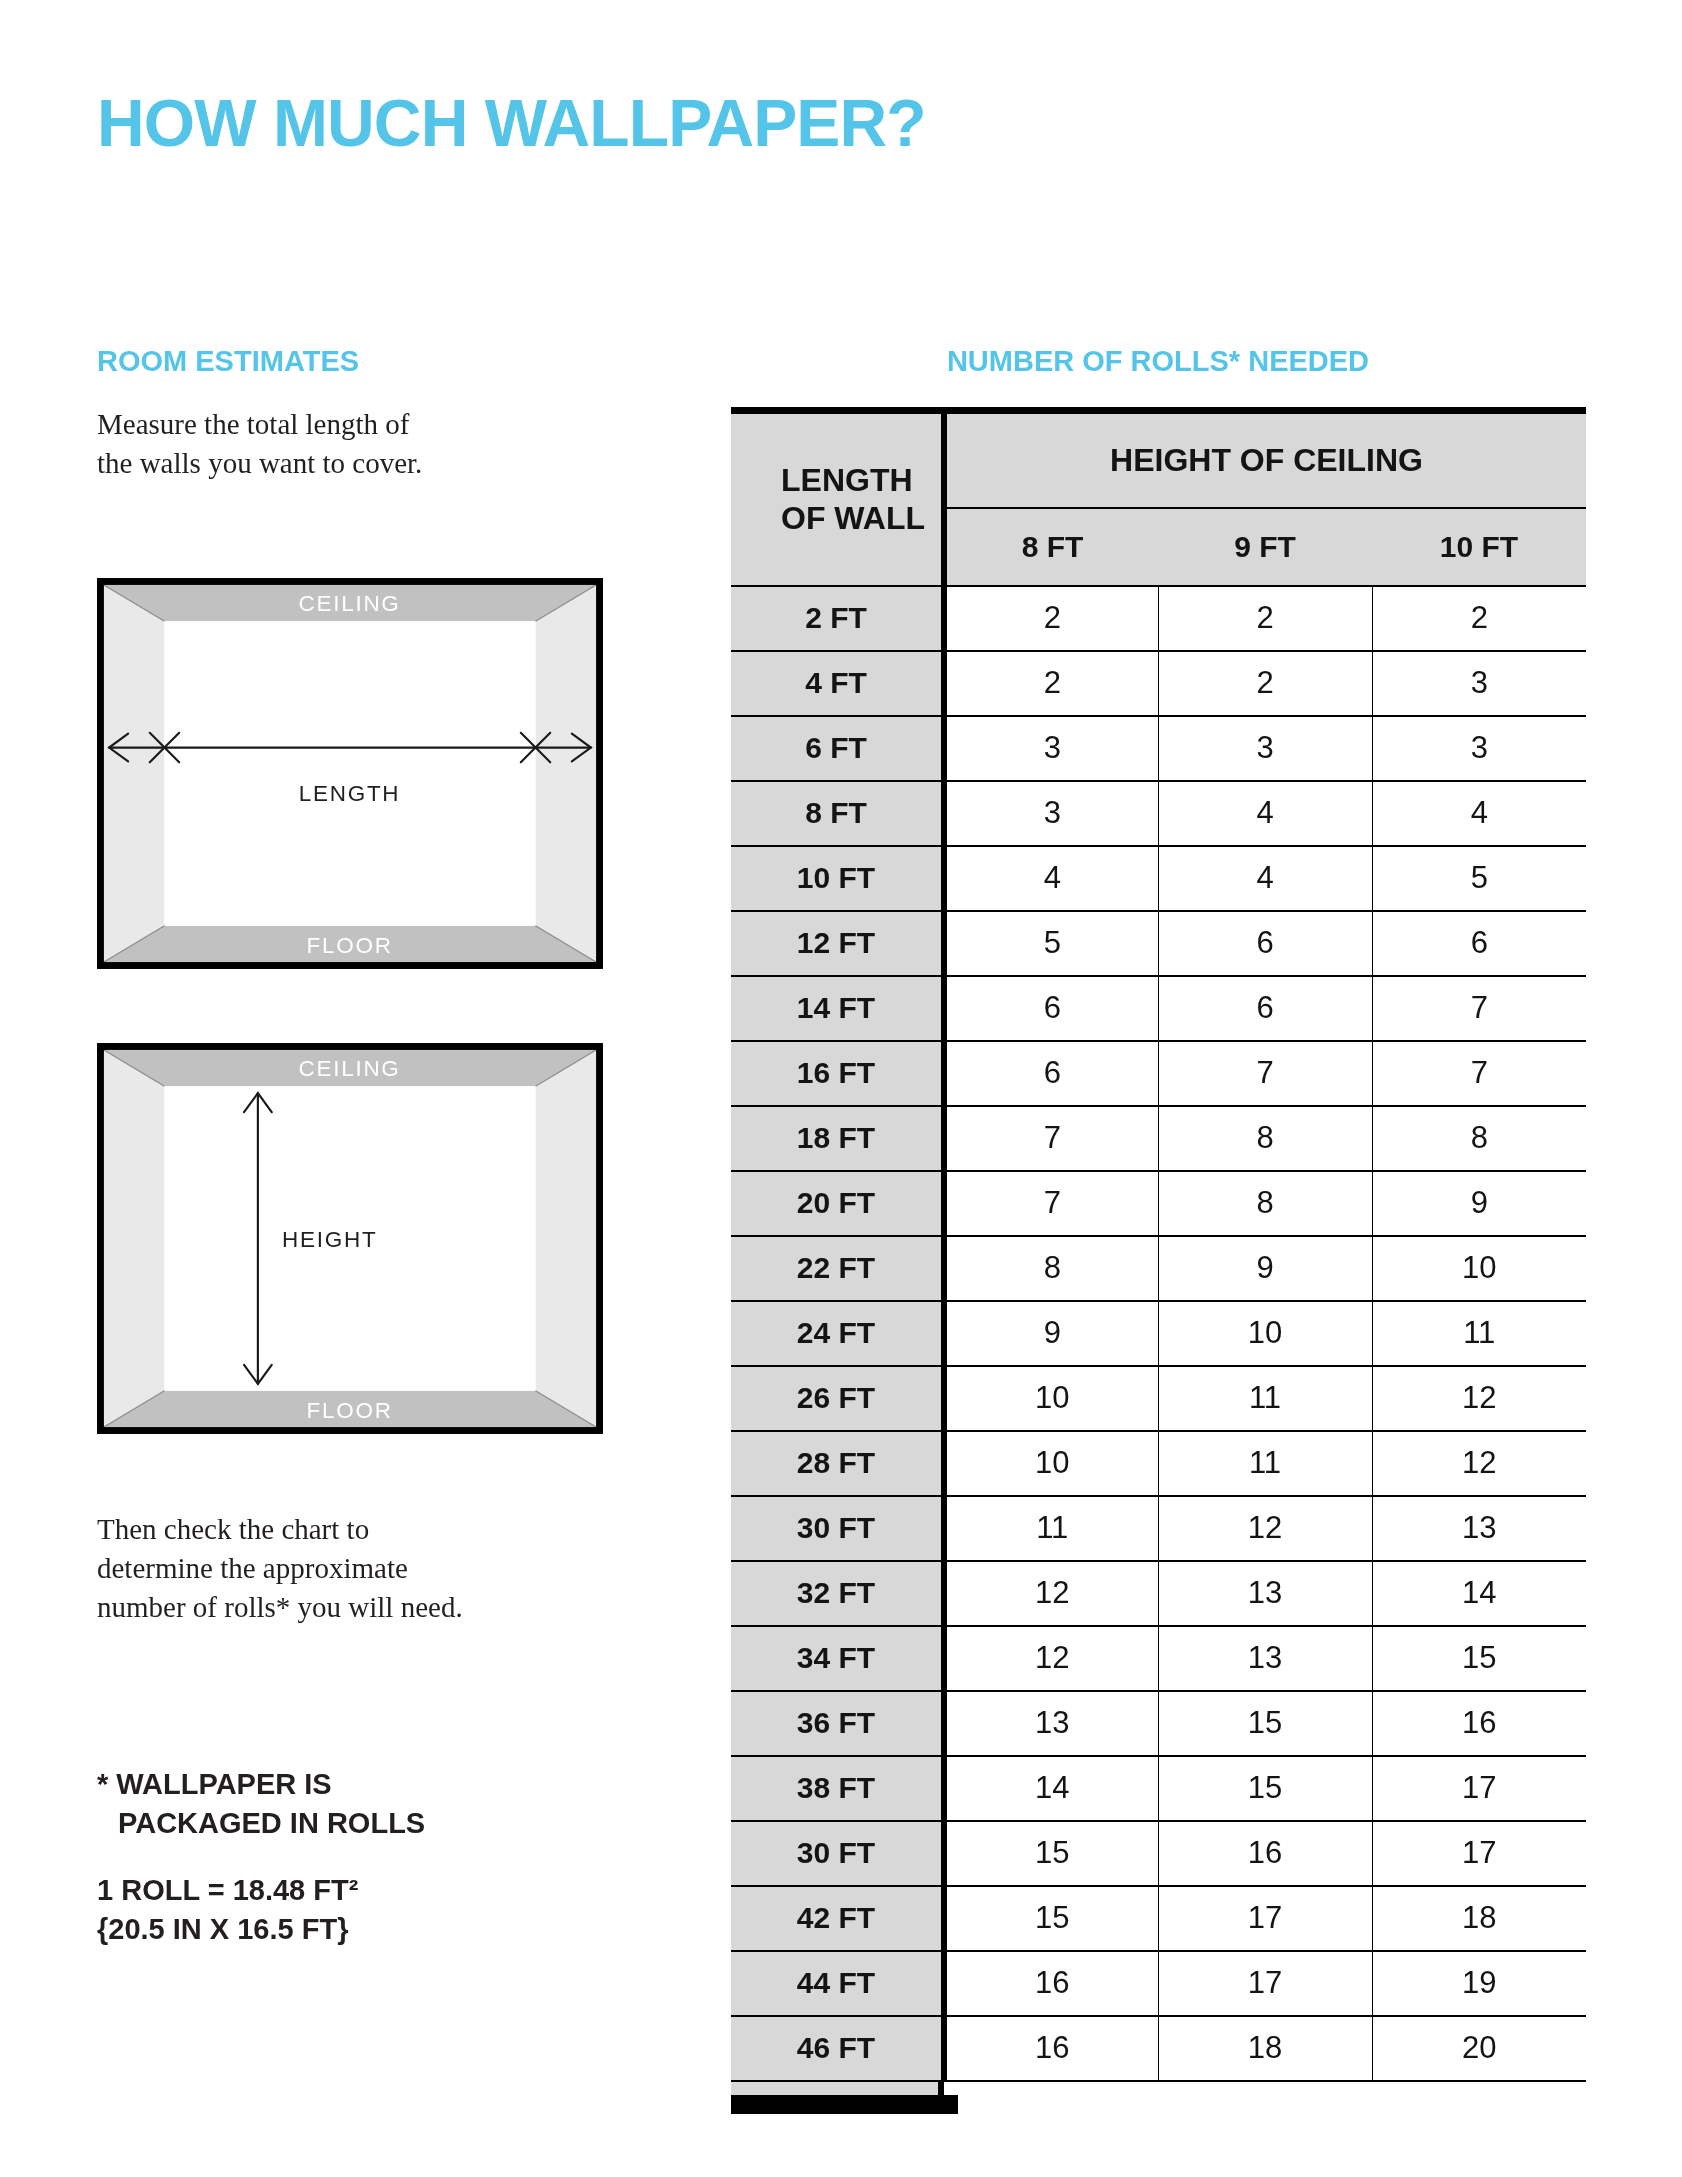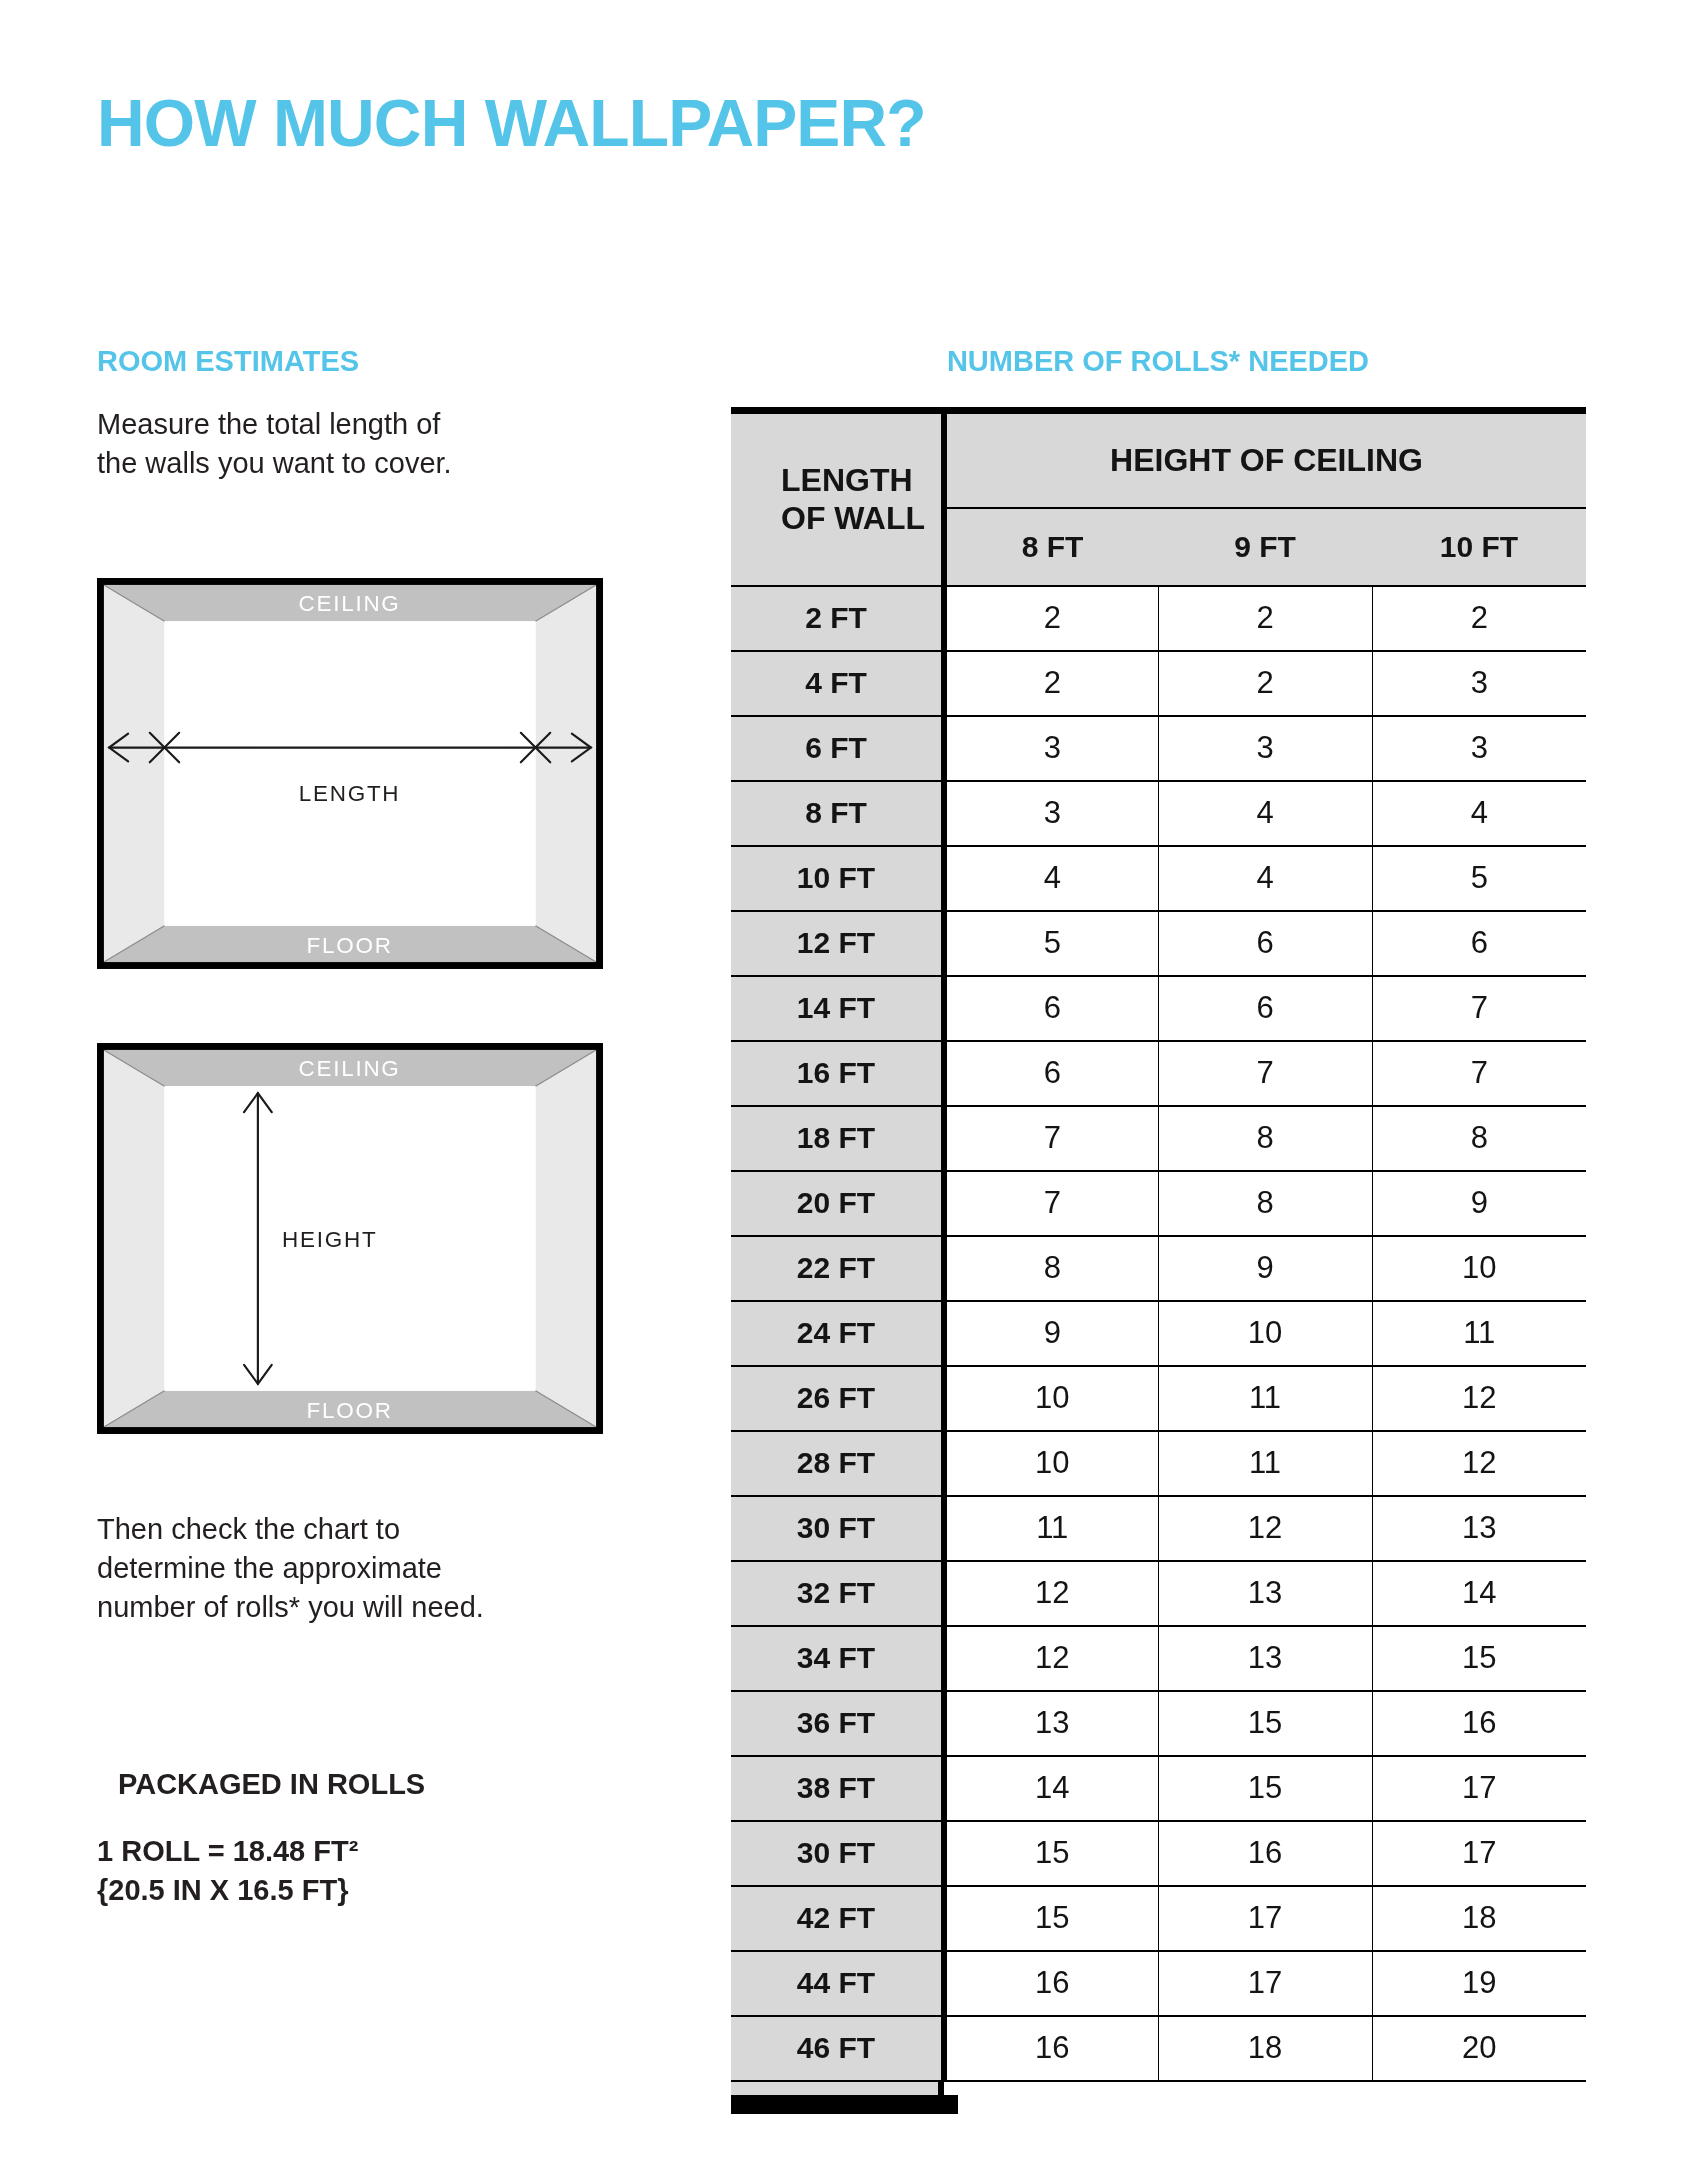--- a/index.html
+++ b/index.html
@@ -7,21 +7,21 @@
   body { font-family:"Liberation Sans", sans-serif; color:#231F20; }
   .page { position:relative; width:1683px; height:2177px; background:#fff; overflow:hidden; }
 
   .title { position:absolute; left:97px; top:85px; font-size:66px; font-weight:700; letter-spacing:-0.9px; color:#54C5E9; }
 
   .section-heading { font-size:29px; font-weight:700; color:#54C5E9; line-height:35px; }
 
   
   .left-col { position:absolute; left:97px; top:344px; width:571px; }
   .left-col .section-heading { margin-bottom:26px; }
-  .body-text { font-size:29px; line-height:39px; color:#231F20; white-space:pre-line; }
+  .body-text { font-size:29px; line-height:39px; color:#231F20; white-space:pre-line;font-family:Liberation Serif, serif; }
   .para1 { margin-bottom:95px; }
   .para2 { margin-bottom:54px; }
   .para3 { margin-bottom:14px; }
   .diagram { display:block; }
   .diagram1 { margin-bottom:74px; }
   .diagram2 { margin-bottom:76px; }
   .diag-label { font-size:26px; letter-spacing:2px; }
   .notes { margin-top:138px; font-weight:700; font-size:29px; line-height:39px; }
   .notes .indent { margin-left:21px; }
   .roll-area { margin-top:28px; font-weight:700; font-size:29px; line-height:39px; }
@@ -107,20 +107,21 @@
       <text class="diag-label" x="292" y="38" text-anchor="middle" fill="#ffffff">CEILING</text>
       <text class="diag-label" x="214" y="236" text-anchor="start" fill="#231F20">HEIGHT</text>
       <text class="diag-label" x="292" y="434" text-anchor="middle" fill="#ffffff">FLOOR</text>
     </svg>
 
     <p class="body-text para3">Then check the chart to
 determine the approximate
 number of rolls* you will need.</p>
 
     <div class="notes">
+      <div>* WALLPAPER IS</div>
       <div class="indent">PACKAGED IN ROLLS</div>
     </div>
     <div class="roll-area">1 ROLL = 18.48 FT²</div>
     <div class="roll-dims">{20.5 IN X 16.5 FT}</div>
   </div>
 
   <div class="table-area">
     <h2 class="section-heading table-heading">NUMBER OF ROLLS* NEEDED</h2>
 
     <table class="rolls">

